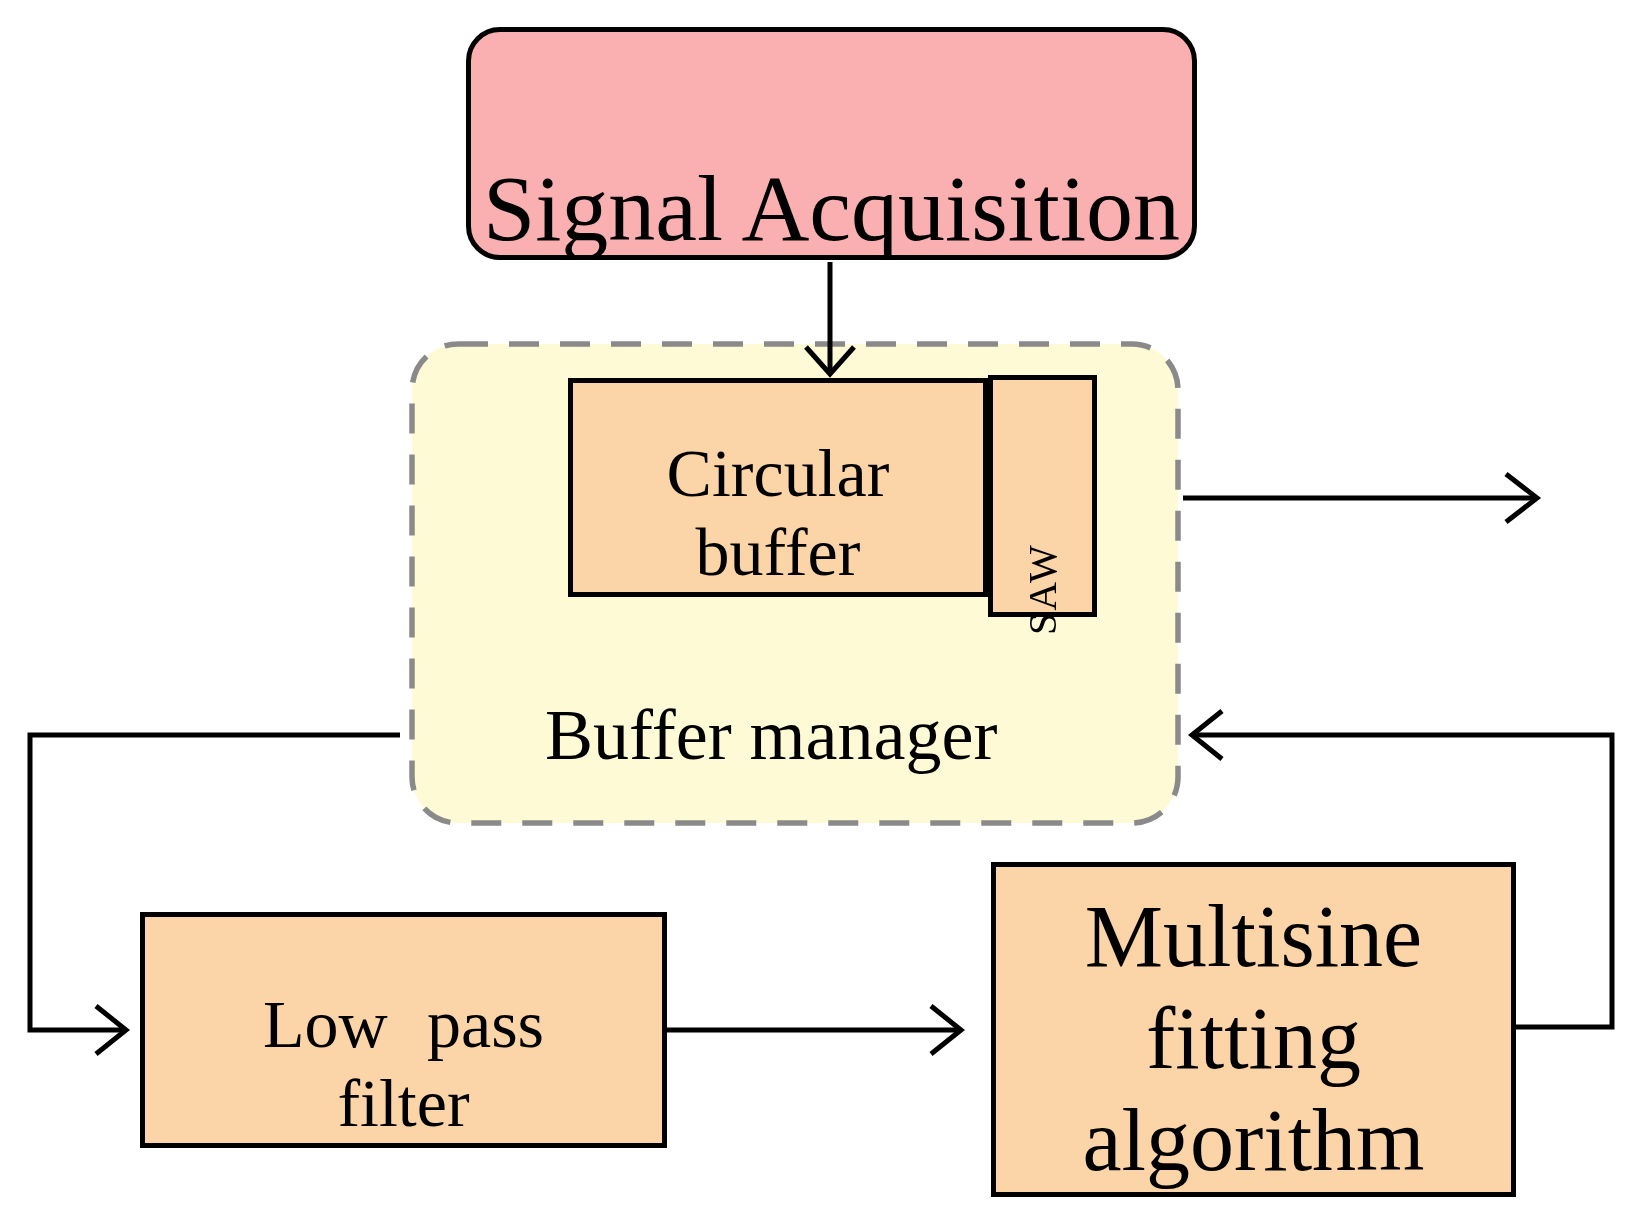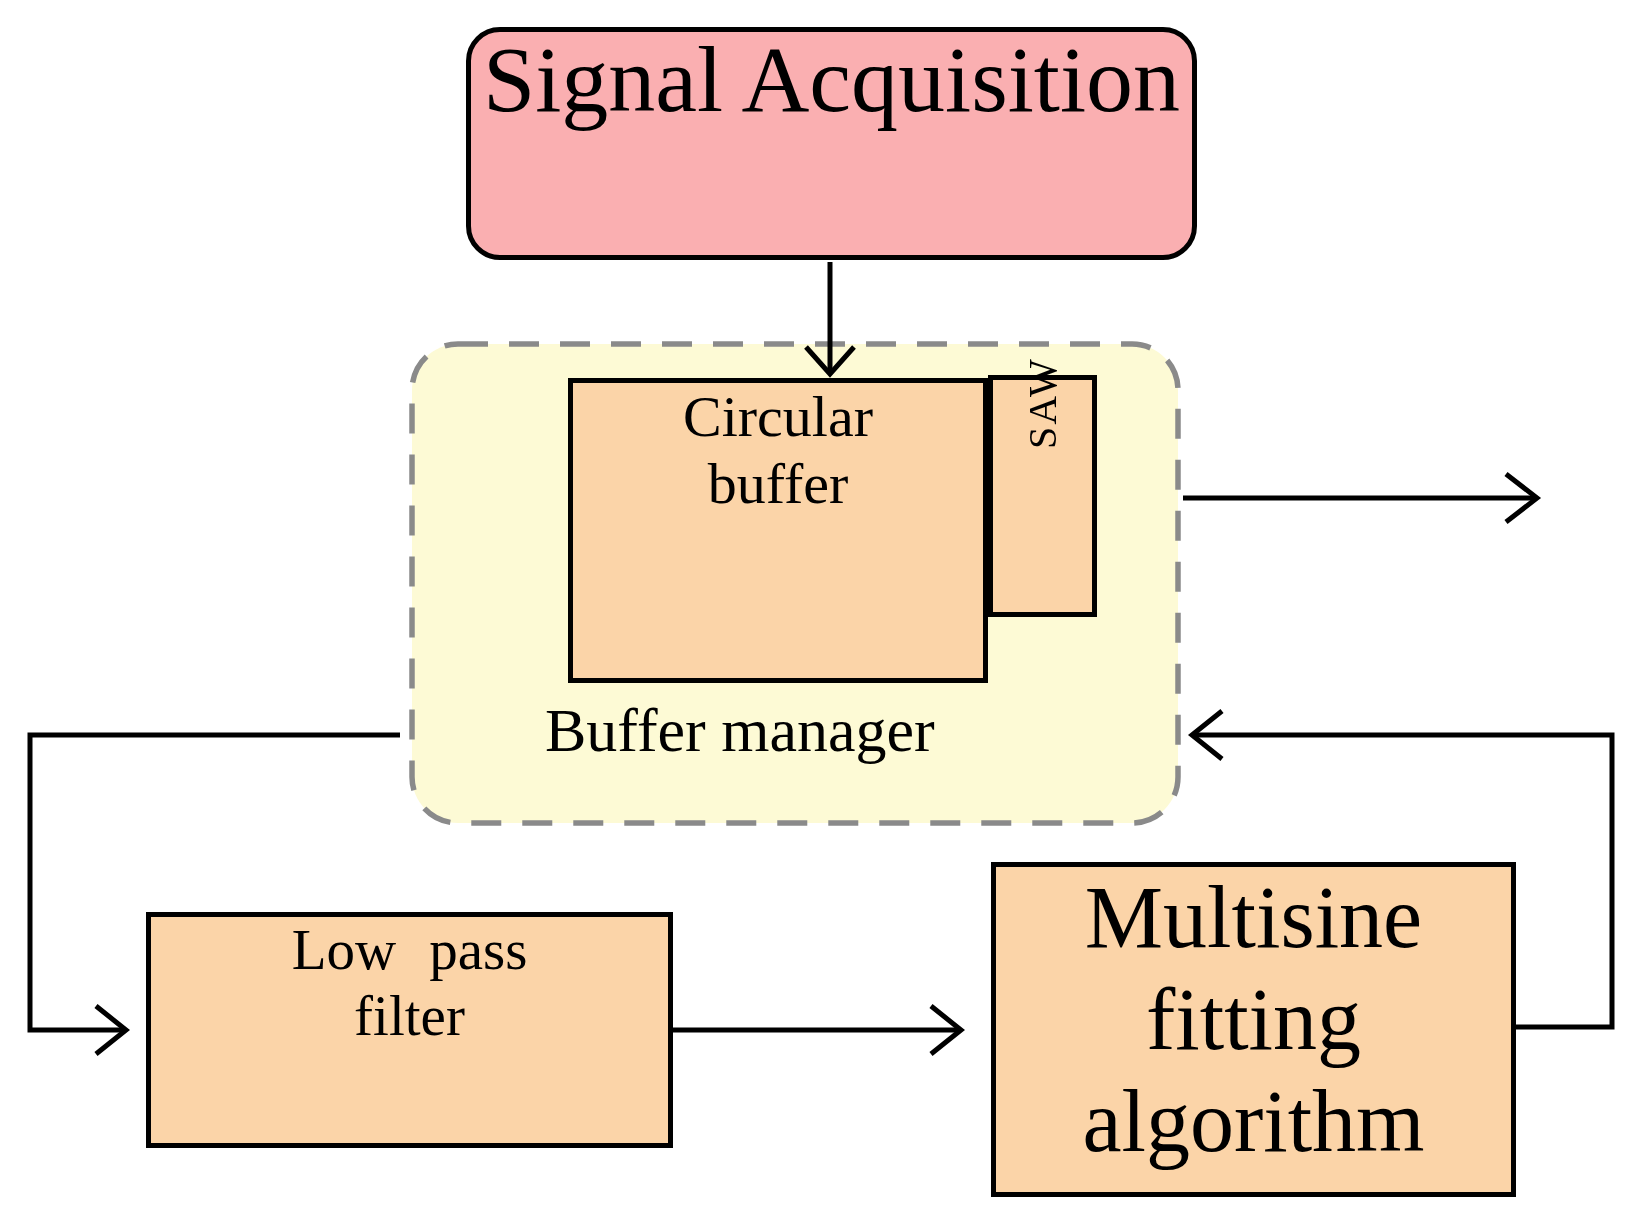--- a/index.html
+++ b/index.html
@@ -15,75 +15,75 @@
   #wires {
     position: absolute;
     left: 0; top: 0;
     width: 1640px; height: 1218px;
     z-index: 1;
   }
   .node {
     position: absolute;
     z-index: 2;
     display: flex;
-    align-items: flex-start;
+    align-items: flex-end;
     justify-content: center;
     text-align: center;
     box-sizing: border-box;
     border: 5px solid #000;
     white-space: pre-line;
     line-height: 1.16;
   }
   #signal-box {
     left: 466px; top: 27px; width: 731px; height: 233px;
     background: #FAAFB1;
     border-radius: 34px;
     font-size: 94px;
     line-height: 1;
   }
   #circular-box {
-    left: 568px; top: 378px; width: 420px; height: 305px;
+    left: 568px; top: 378px; width: 420px; height: 219px;
     background: #FBD4A8;
-    font-size: 58px;
+    font-size: 68px;
   }
   #saw-box {
     left: 988px; top: 375px; width: 109px; height: 242px;
     background: #FBD4A8;
   }
   #saw-box .vtext {
     transform: rotate(-90deg);
     font-size: 40px;
     letter-spacing: 2px;
     white-space: nowrap;
   }
   #lpf-box {
-    left: 146px; top: 912px; width: 527px; height: 236px;
+    left: 140px; top: 912px; width: 527px; height: 236px;
     background: #FBD4A8;
-    font-size: 57px;
+    font-size: 68px;
     word-spacing: 0.33em;
   }
   #multisine-box {
     left: 970px; top: 862px; width: 525px; height: 335px;
     background: #FBD4A8;
     font-size: 88px;
     margin-left: 21px;
   }
   .floating-label {
     position: absolute;
     z-index: 2;
     white-space: nowrap;
     line-height: 1;
   }
   #transmission-label {
     left: 1112px; top: 394px;
     font-size: 90px;
   }
   #buffer-manager-label {
     left: 545px; top: 699px;
-    font-size: 62px;
+    font-size: 72px;
   }
 </style>
 </head>
 <body>
 
 <div id="canvas">
 
   <svg id="wires" viewBox="0 0 1640 1218" xmlns="http://www.w3.org/2000/svg">
 
     <rect x="412" y="344" width="766" height="479" rx="46" fill="#FDFAD5" stroke="#8A8A8A" stroke-width="5.5" stroke-dasharray="30 21"></rect>

